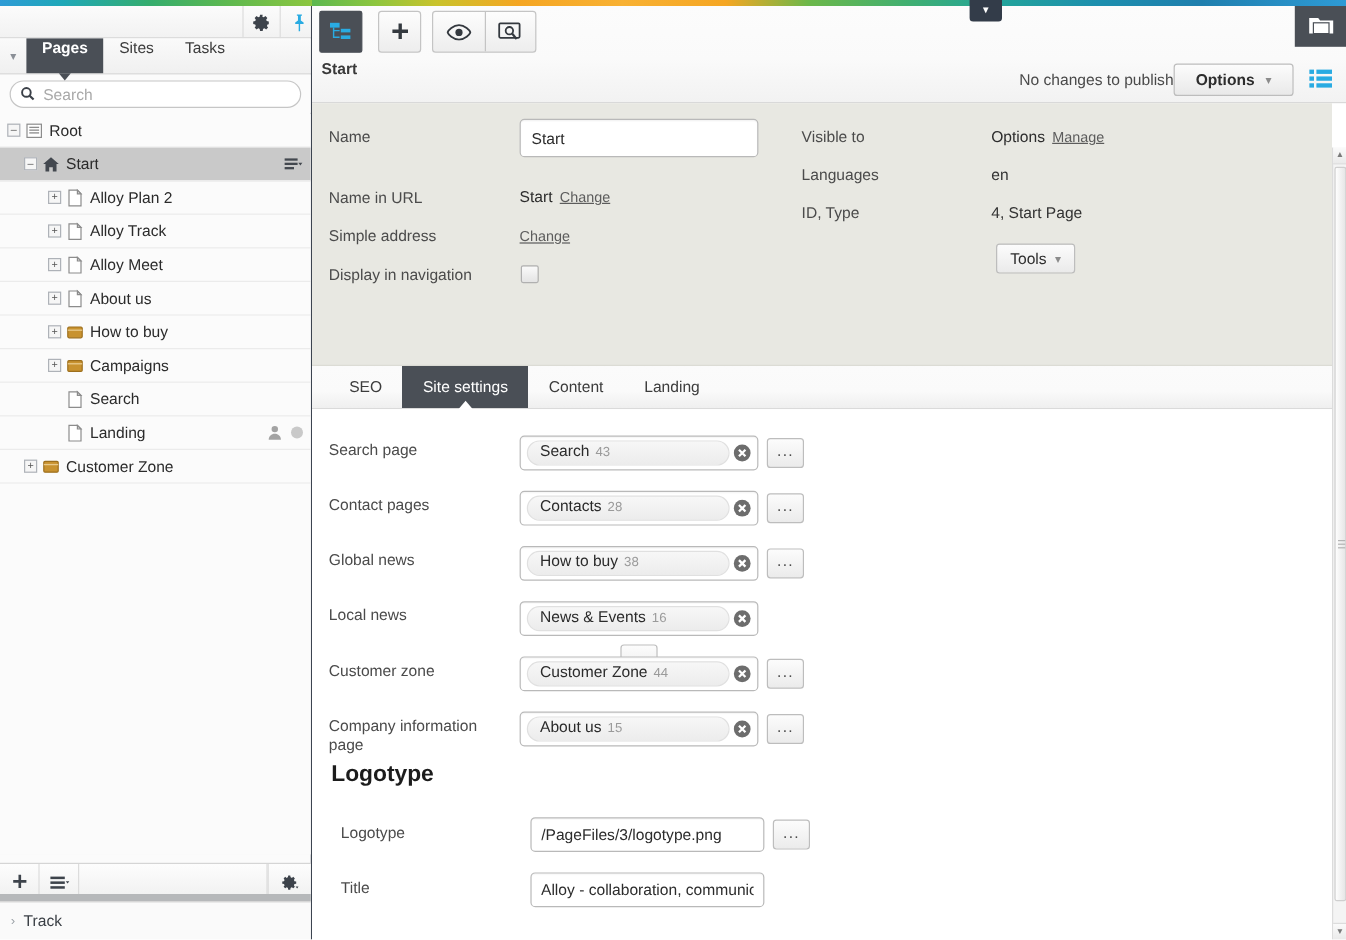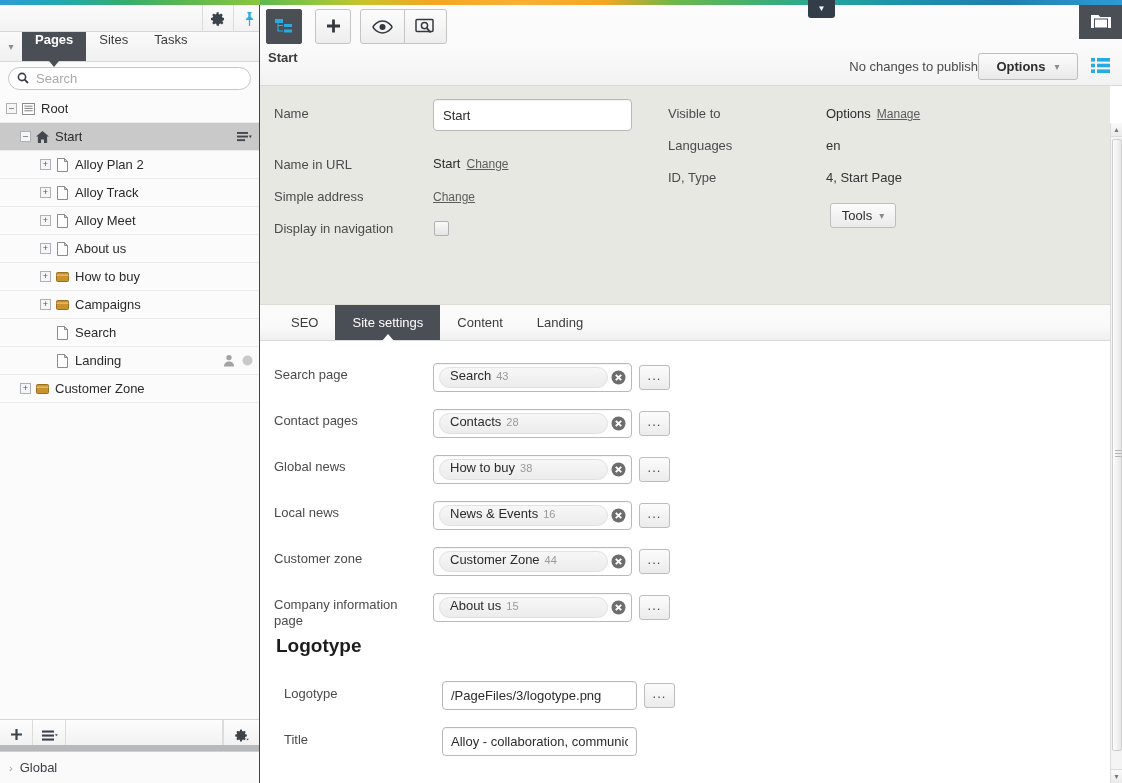--- a/index.html
+++ b/index.html
@@ -485,21 +485,21 @@
           <path fill="#3d434b" d="M13.7 9V7l-1.6-.3c-.1-.4-.3-.8-.5-1.1l.9-1.3-1.4-1.4-1.3.9c-.3-.2-.7-.4-1.1-.5L8.4 1.7H6.6L6.3 3.3c-.4.1-.8.3-1.1.5l-1.3-.9-1.4 1.4.9 1.3c-.2.3-.4.7-.5 1.1L1.3 7v2l1.6.3c.1.4.3.8.5 1.1l-.9 1.3 1.4 1.4 1.3-.9c.3.2.7.4 1.1.5l.3 1.6h1.8l.3-1.6c.4-.1.8-.3 1.1-.5l1.3.9 1.4-1.4-.9-1.3c.2-.3.4-.7.5-1.1z"></path>
           <path fill="#3d434b" d="M13.2 11.4h2.6l-1.3 1.8z"></path>
         </svg>
       </div>
     </div>
 
     <div class="sb-graysliver"></div>
 
     <div class="sb-recentbar">
       <span class="rcaret">›</span>
-      <span class="rlabel">Global</span>
+      <span class="rlabel">Track</span>
     </div>
   </div>
 
   <div id="main">
     <div class="m-gradbar"></div>
 
     <div class="m-dropdown-tab">
       <span>▼</span>
     </div>
 
@@ -674,21 +674,21 @@
               <svg class="clearbtn" viewBox="0 0 15 15">
                 <circle cx="7.5" cy="7.5" r="7" fill="#6d6d6d"></circle>
                 <path stroke="#fff" stroke-width="1.9" d="M4.8 4.8l5.4 5.4M10.2 4.8l-5.4 5.4"></path>
               </svg>
             </div>
             <div class="dotsbtn">
               <span>...</span>
             </div>
           </div>
           <div class="flabel" style="top: 164px; width: 150px;">Local news</div>
-          <div class="fctl" style="top: 160px;">
+          <div class="fctl" style="top: 160px; flex-direction: column;">
             <div class="pagepick">
               <span class="chip">
                 <span>News &amp; Events</span>
                 <span class="cnum">16</span>
               </span>
               <svg class="clearbtn" viewBox="0 0 15 15">
                 <circle cx="7.5" cy="7.5" r="7" fill="#6d6d6d"></circle>
                 <path stroke="#fff" stroke-width="1.9" d="M4.8 4.8l5.4 5.4M10.2 4.8l-5.4 5.4"></path>
               </svg>
             </div>

